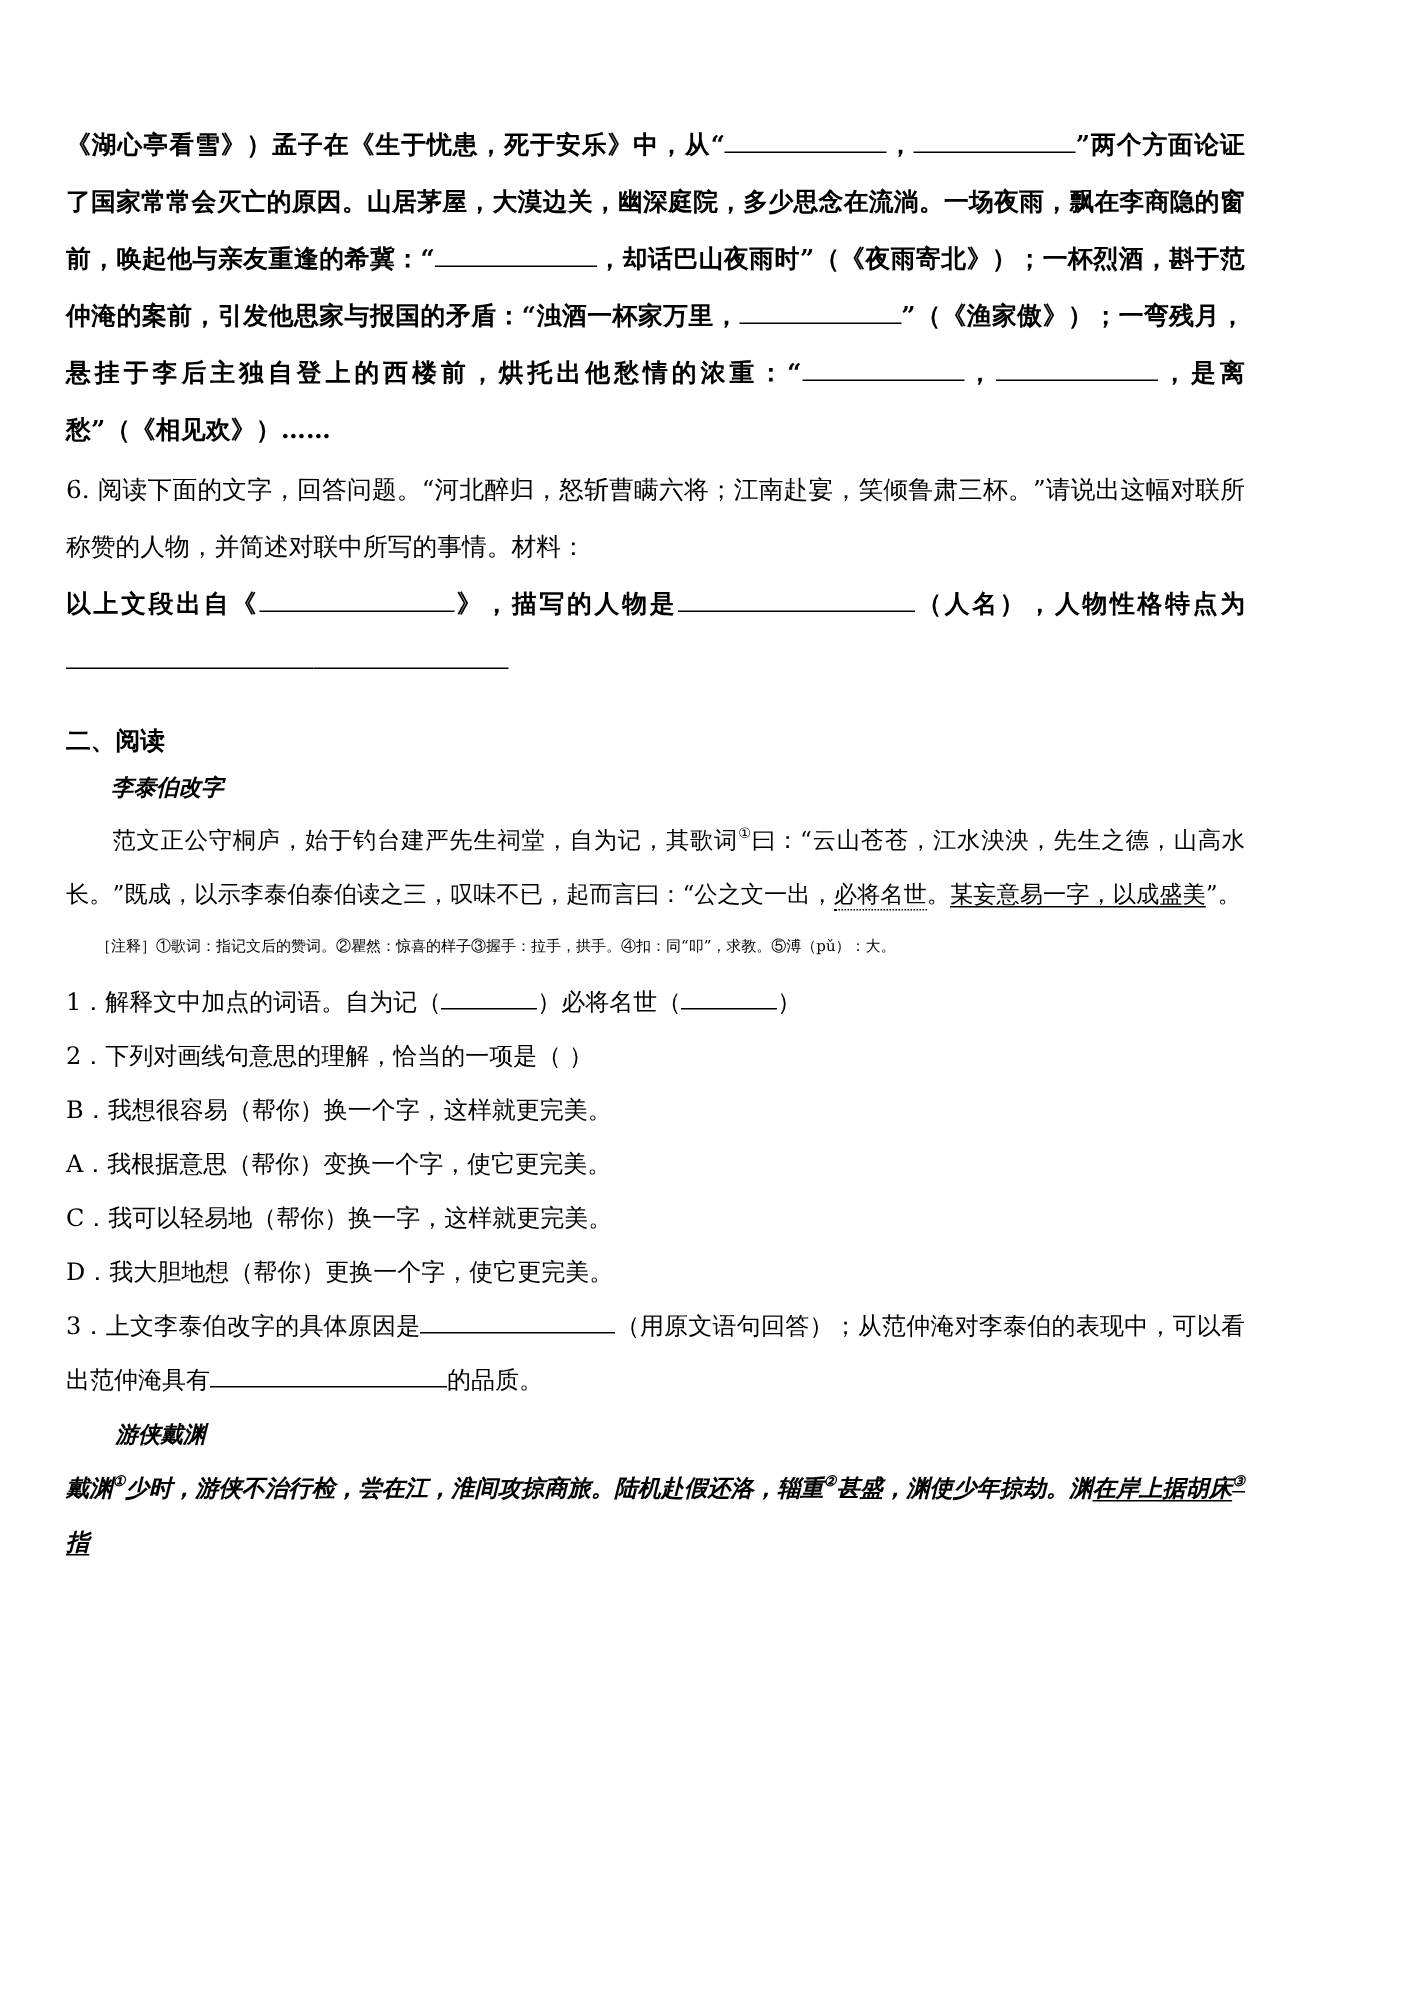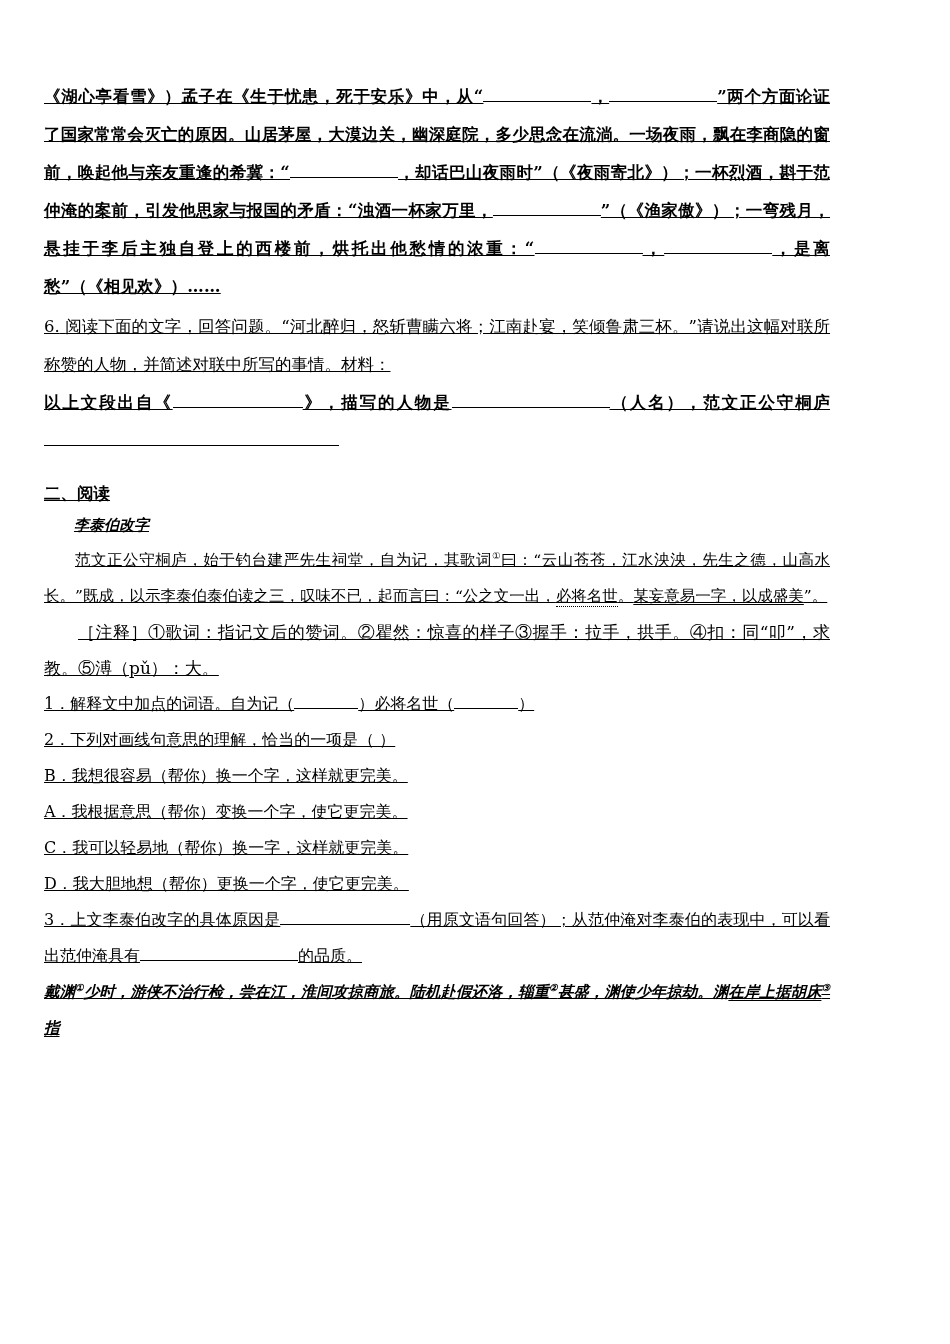--- a/index.html
+++ b/index.html
@@ -13,21 +13,20 @@
     overflow: hidden;
     font-family: "DejaVu Serif", "Liberation Serif", serif;
     color: #000000;
   }
   .page {
     position: relative;
     width: 870px;
     height: 1344px;
     box-sizing: border-box;
     padding: 78px 40px 0 44px;
-    text-decoration: underline;
   }
 
   
   .p {
     margin: 0;
     text-align: justify;
     text-justify: inter-ideograph;
     word-break: break-all;
   }
 
@@ -85,21 +84,21 @@
   .block-classical {
     font-size: 15.5px;
     line-height: 36px;
     text-align: justify;
     text-justify: inter-ideograph;
     word-break: break-all;
   }
   .block-classical.indent { text-indent: 2em; }
 
   .block-notes {
-    font-size: 17px;
+    font-size: 10px;
     line-height: 36px;
     text-indent: 2em;
     text-align: justify;
     word-break: break-all;
   }
 
   .block-item {
     font-size: 16px;
     line-height: 36px;
     text-align: justify;
@@ -159,21 +158,21 @@
   <div class="p block-dictation">
     <span>《湖心亭看雪》）孟子在《生于忧患，死于安乐》中，从“</span><span class="blank b-lg"></span><span>，</span><span class="blank b-lg"></span><span>”两个方面论证了国家常常会灭亡的原因。山居茅屋，大漠边关，幽深庭院，多少思念在流淌。一场夜雨，飘在李商隐的窗前，唤起他与亲友重逢的希冀：“</span><span class="blank b-lg"></span><span>，却话巴山夜雨时”（《夜雨寄北》）；一杯烈酒，斟于范仲淹的案前，引发他思家与报国的矛盾：“浊酒一杯家万里，</span><span class="blank b-lg"></span><span>”（《渔家傲》）；一弯残月，悬挂于李后主独自登上的西楼前，烘托出他愁情的浓重：“</span><span class="blank b-lg"></span><span>，</span><span class="blank b-lg"></span><span>，是离愁”（《相见欢》）……</span>
   </div>
 
   <div class="p block-q6">
     <span>6.</span>&nbsp;<span>阅读下面的文字，回答问题。“河北醉归，怒斩曹瞒六将；江南赴宴，笑倾鲁肃三杯。”请说出这幅对联所称赞的人物，并简述对联中所写的事情。材料：</span>
   </div>
 
 
   <div class="p block-source">
-    <span>以上文段出自《</span><span class="blank b-xl"></span><span>》，描写的人物是</span><span class="blank b-xxl"></span><span>（人名），范文正公守桐庐</span><span class="blank b-par"></span><span class="blank b-xl"></span>
+    <span>以上文段出自《</span><span class="blank b-xl"></span><span>》，描写的人物是</span><span class="blank b-xxl"></span><span>（人名），人物性格特点为</span><span class="blank b-par"></span><span class="blank b-xl"></span>
   </div>
 
   <div class="p section-head">
     <span>二、阅读</span>
   </div>
 
 
   <div class="p block-title-sub">
     <span>李泰伯改字</span>
   </div>
@@ -206,18 +205,21 @@
   </div>
   <div class="p block-choice">
     <span>D．我大胆地想（帮你）更换一个字，使它更完美。</span>
   </div>
 
   <div class="p block-item">
     <span>3．上文李泰伯改字的具体原因是</span><span class="blank b-xl"></span><span>（用原文语句回答）；从范仲淹对李泰伯的表现中，可以看出范仲淹具有</span><span class="blank b-xxl"></span><span>的品质。</span>
   </div>
 
 
+  <div class="p block-yx-title">
+    <span>游侠戴渊</span>
+  </div>
 
   <div class="p block-yx-body">
     <span>戴渊</span><sup class="note">①</sup><span>少时，游侠不治行检，尝在江，淮间攻掠商旅。陆机赴假还洛，辎重</span><sup class="note">②</sup><span>甚盛，渊使少年掠劫。渊</span><span class="u-solid">在岸上据胡床</span><sup class="note u-solid">③</sup><span class="u-solid">指</span>
   </div>
 
 </div>
 
 </body></html>

